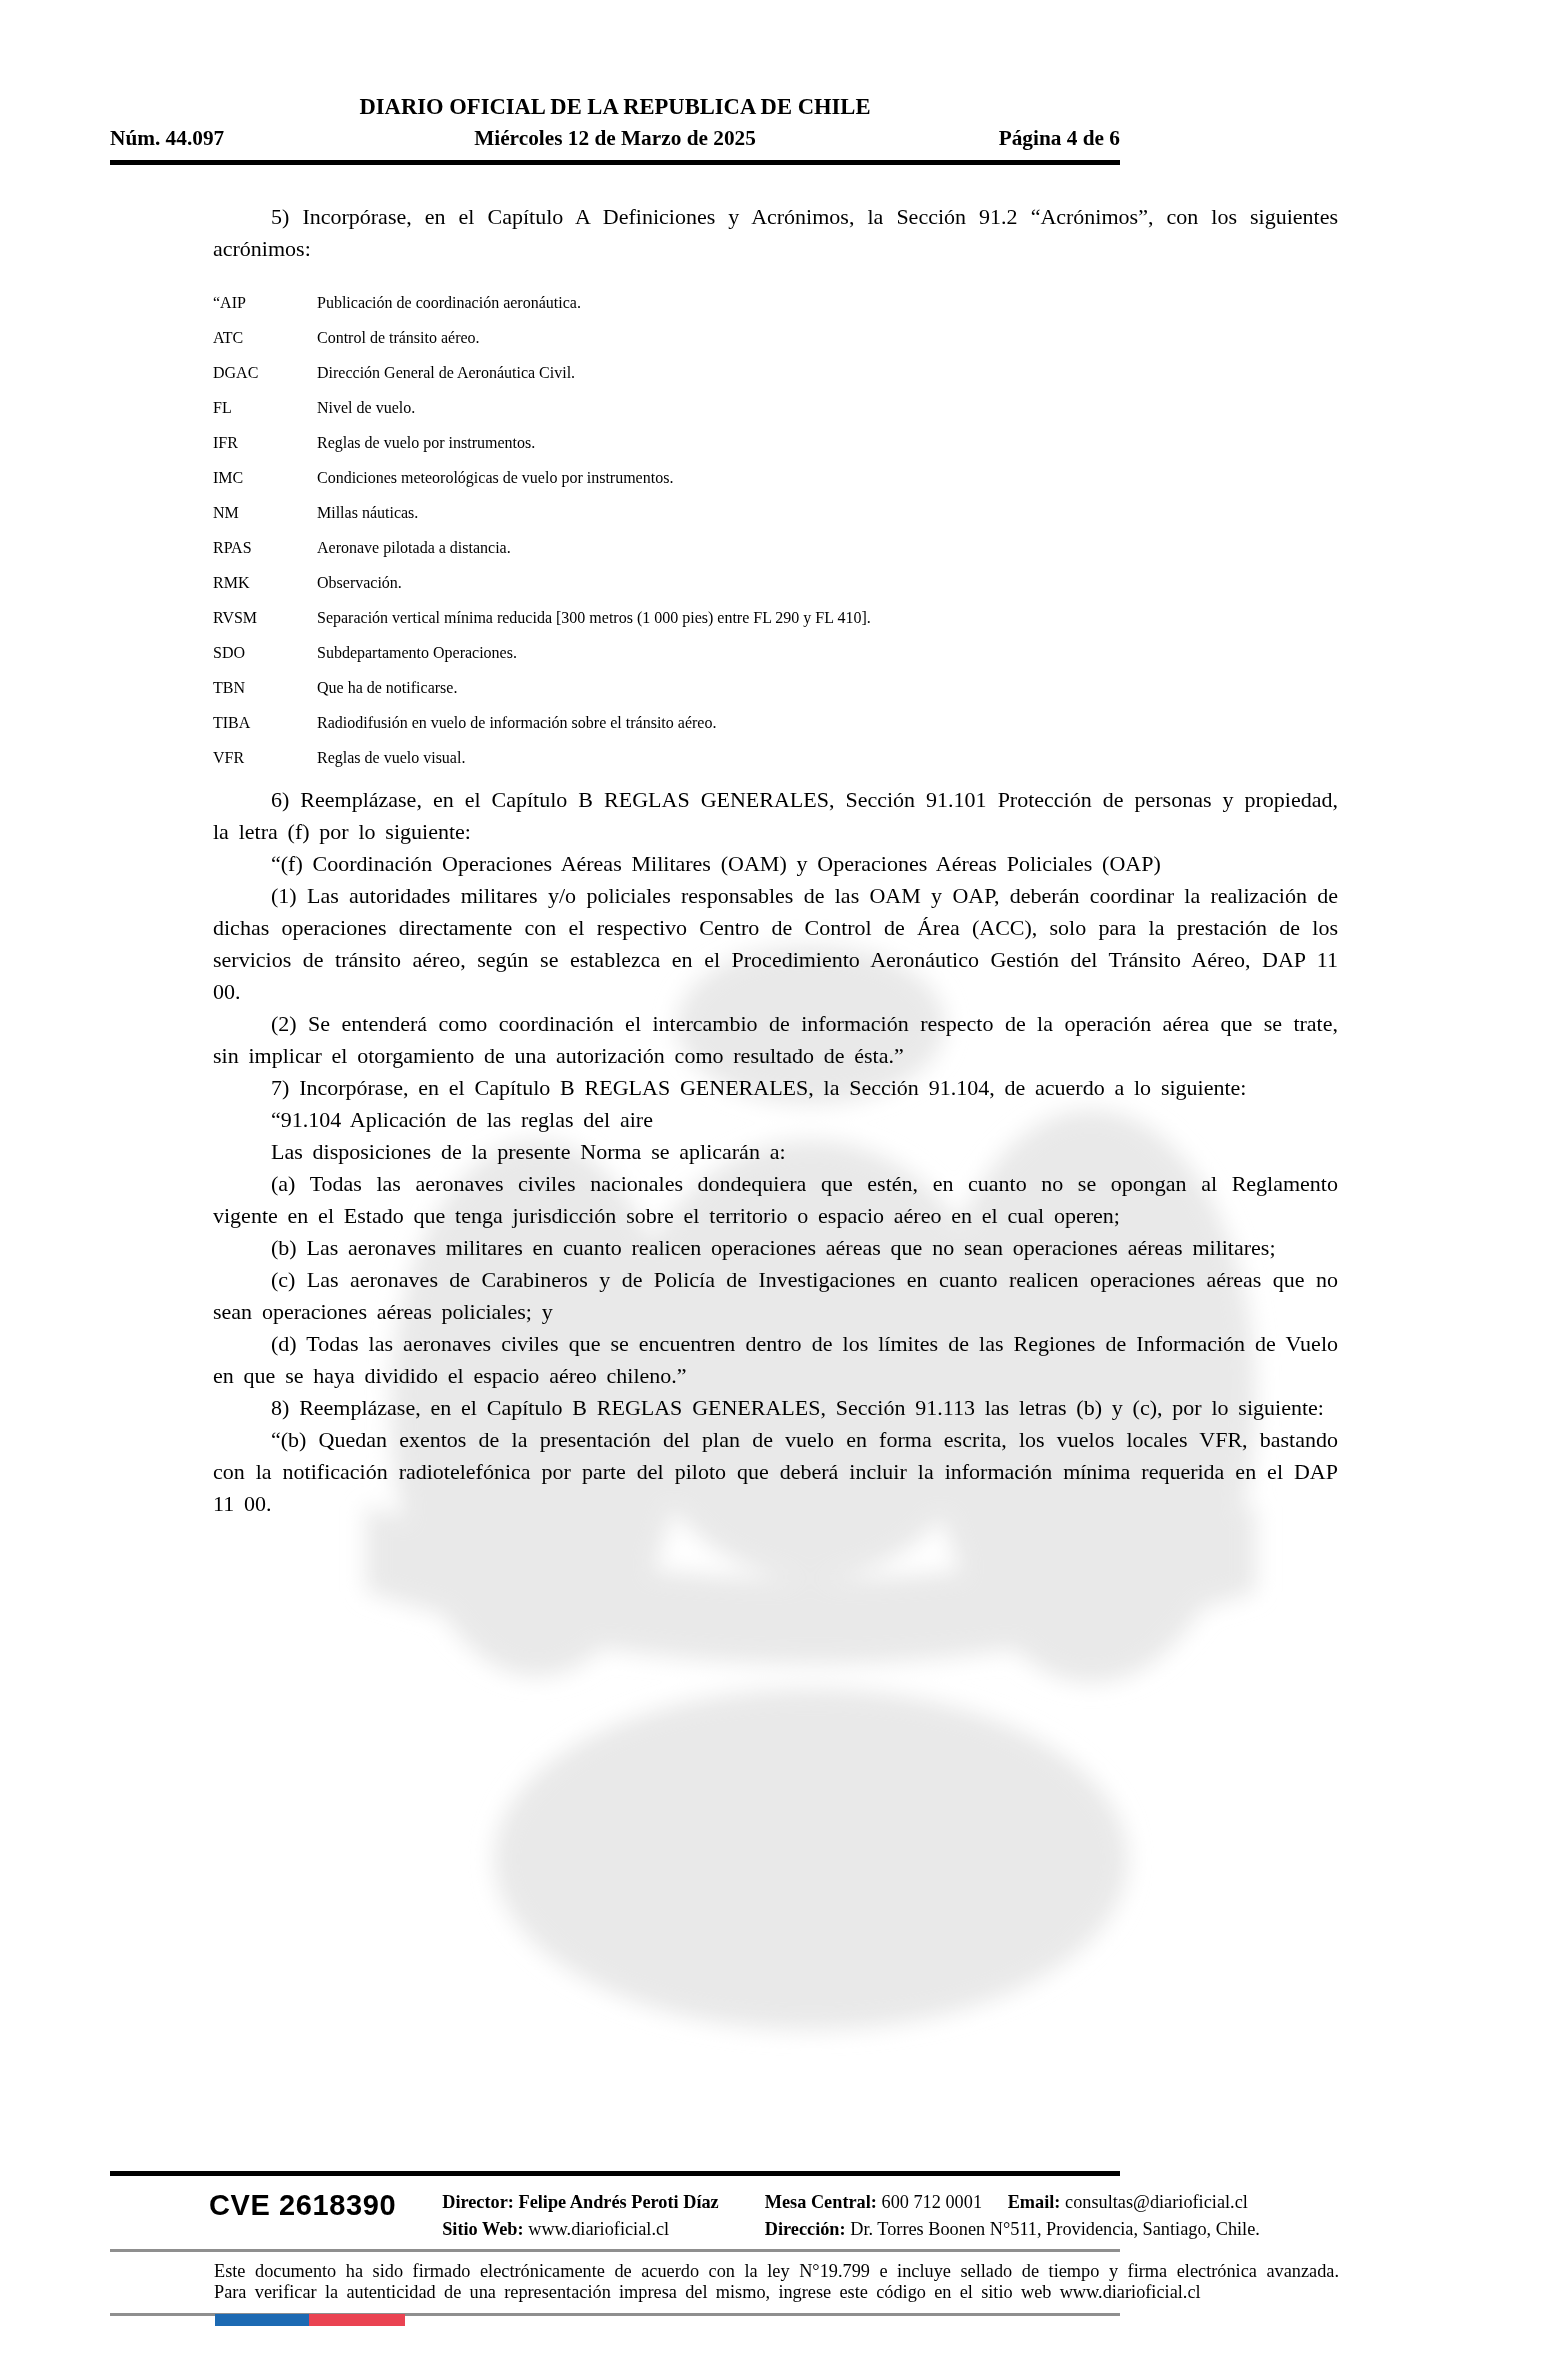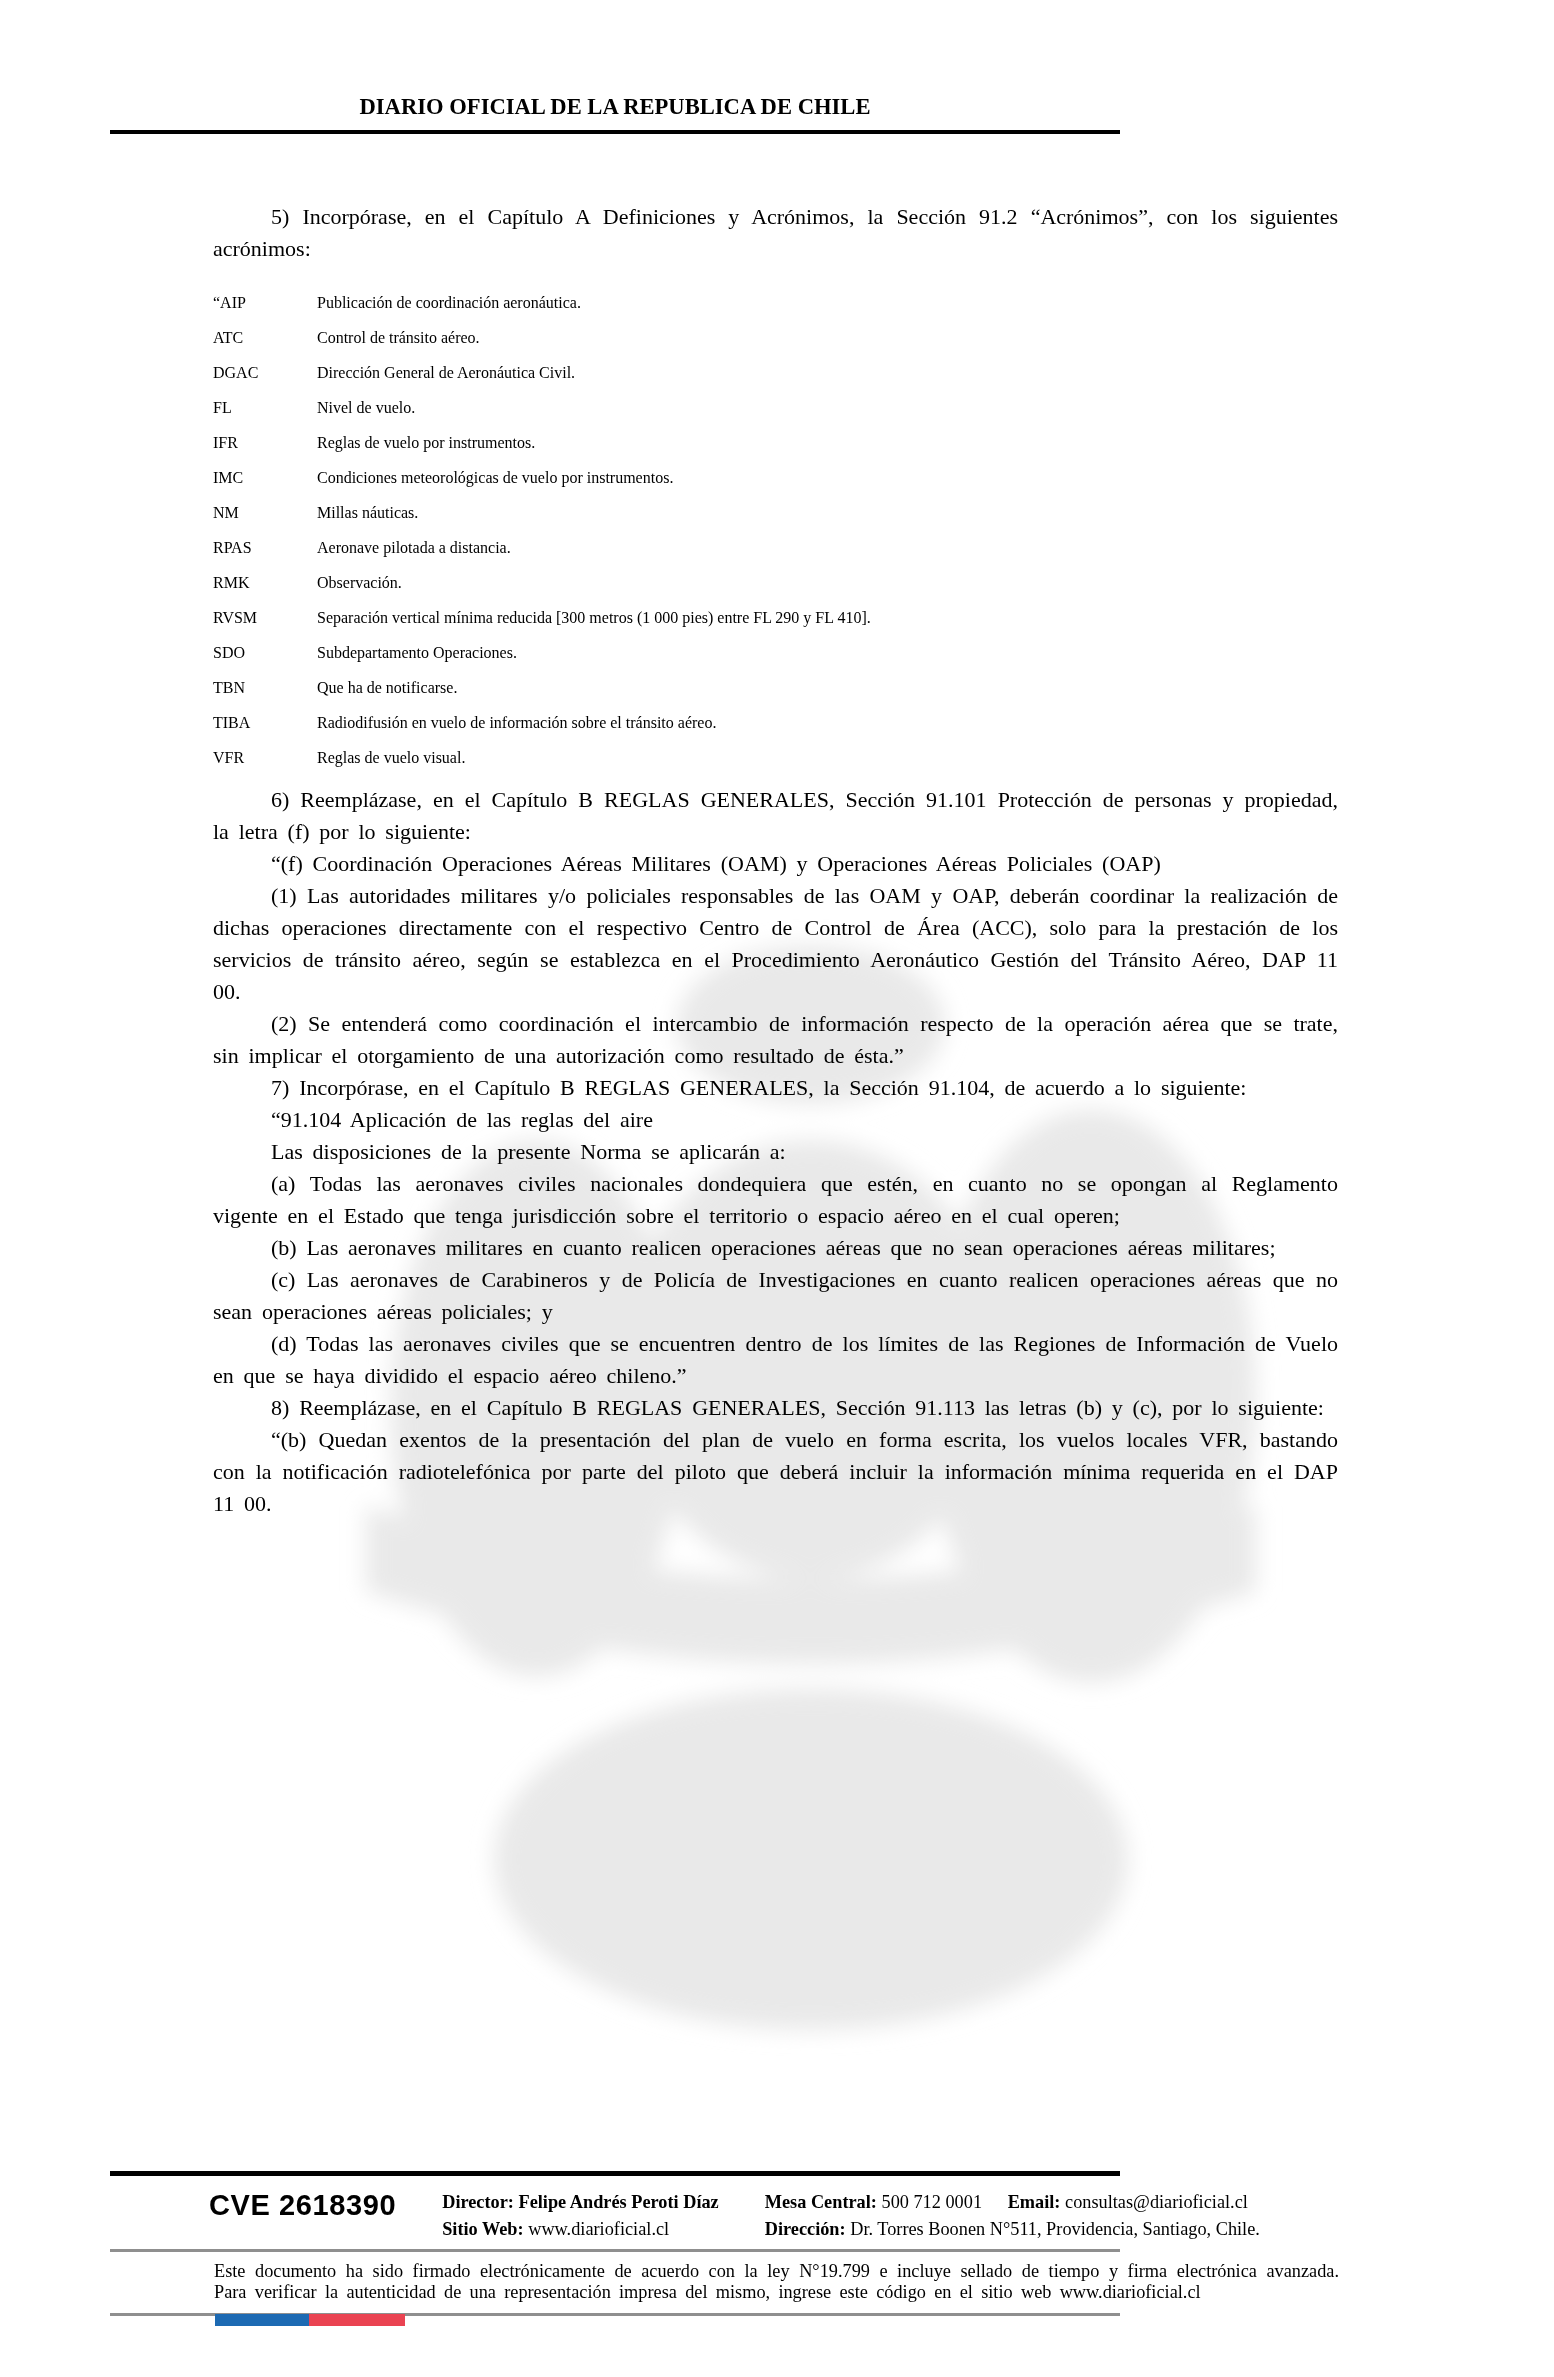--- a/index.html
+++ b/index.html
@@ -67,20 +67,25 @@
       <ellipse cx="850" cy="800" rx="310" ry="360"></ellipse>
       <ellipse cx="400" cy="880" rx="240" ry="440"></ellipse>
       <ellipse cx="1310" cy="860" rx="270" ry="470"></ellipse>
       <path d="M120,1040 Q850,1280 1580,1040 L1580,1180 Q850,1420 120,1180 Z"></path>
       <ellipse cx="850" cy="1620" rx="520" ry="280"></ellipse>
     </g>
   </svg>
 
   <div class="hdr">
     <div class="hdr-title">DIARIO OFICIAL DE LA REPUBLICA DE CHILE</div>
+    <div class="hdr-row">
+      <span class="hdr-issue">Núm. 44.097</span>
+      <span class="hdr-date">Miércoles 12 de Marzo de 2025</span>
+      <span class="hdr-page">Página 4 de 6</span>
+    </div>
     <div class="hdr-rule"></div>
   </div>
 
   <div class="content">
 
     <p class="ind">5) Incorpórase, en el Capítulo A Definiciones y Acrónimos, la Sección 91.2 “Acrónimos”, con los siguientes acrónimos:</p>
 
     <div class="acro">
       <div class="acro-row">
         <span class="acro-term">“AIP</span>
@@ -165,21 +170,21 @@
       <span class="f-div"></span>
       <span class="f-col">
         <b>Director:</b>
         <b>Felipe Andrés Peroti Díaz</b><br>
         <b>Sitio Web:</b>
         <span>www.diarioficial.cl</span>
       </span>
       <span class="f-div"></span>
       <span class="f-col">
         <b>Mesa Central:</b>
-        <span>500 712 0001</span><span class="f-gap"></span><b>Email:</b>
+        <span>600 712 0001</span><span class="f-gap"></span><b>Email:</b>
         <span>consultas@diarioficial.cl</span><br>
         <b>Dirección:</b>
         <span>Dr. Torres Boonen N°511, Providencia, Santiago, Chile.</span>
       </span>
     </div>
 
     <div class="f-rule"></div>
 
     <div class="f-legal">Este documento ha sido firmado electrónicamente de acuerdo con la ley N°19.799 e incluye sellado de tiempo y firma electrónica avanzada. Para verificar la autenticidad de una representación impresa del mismo, ingrese este código en el sitio web www.diarioficial.cl</div>
 

